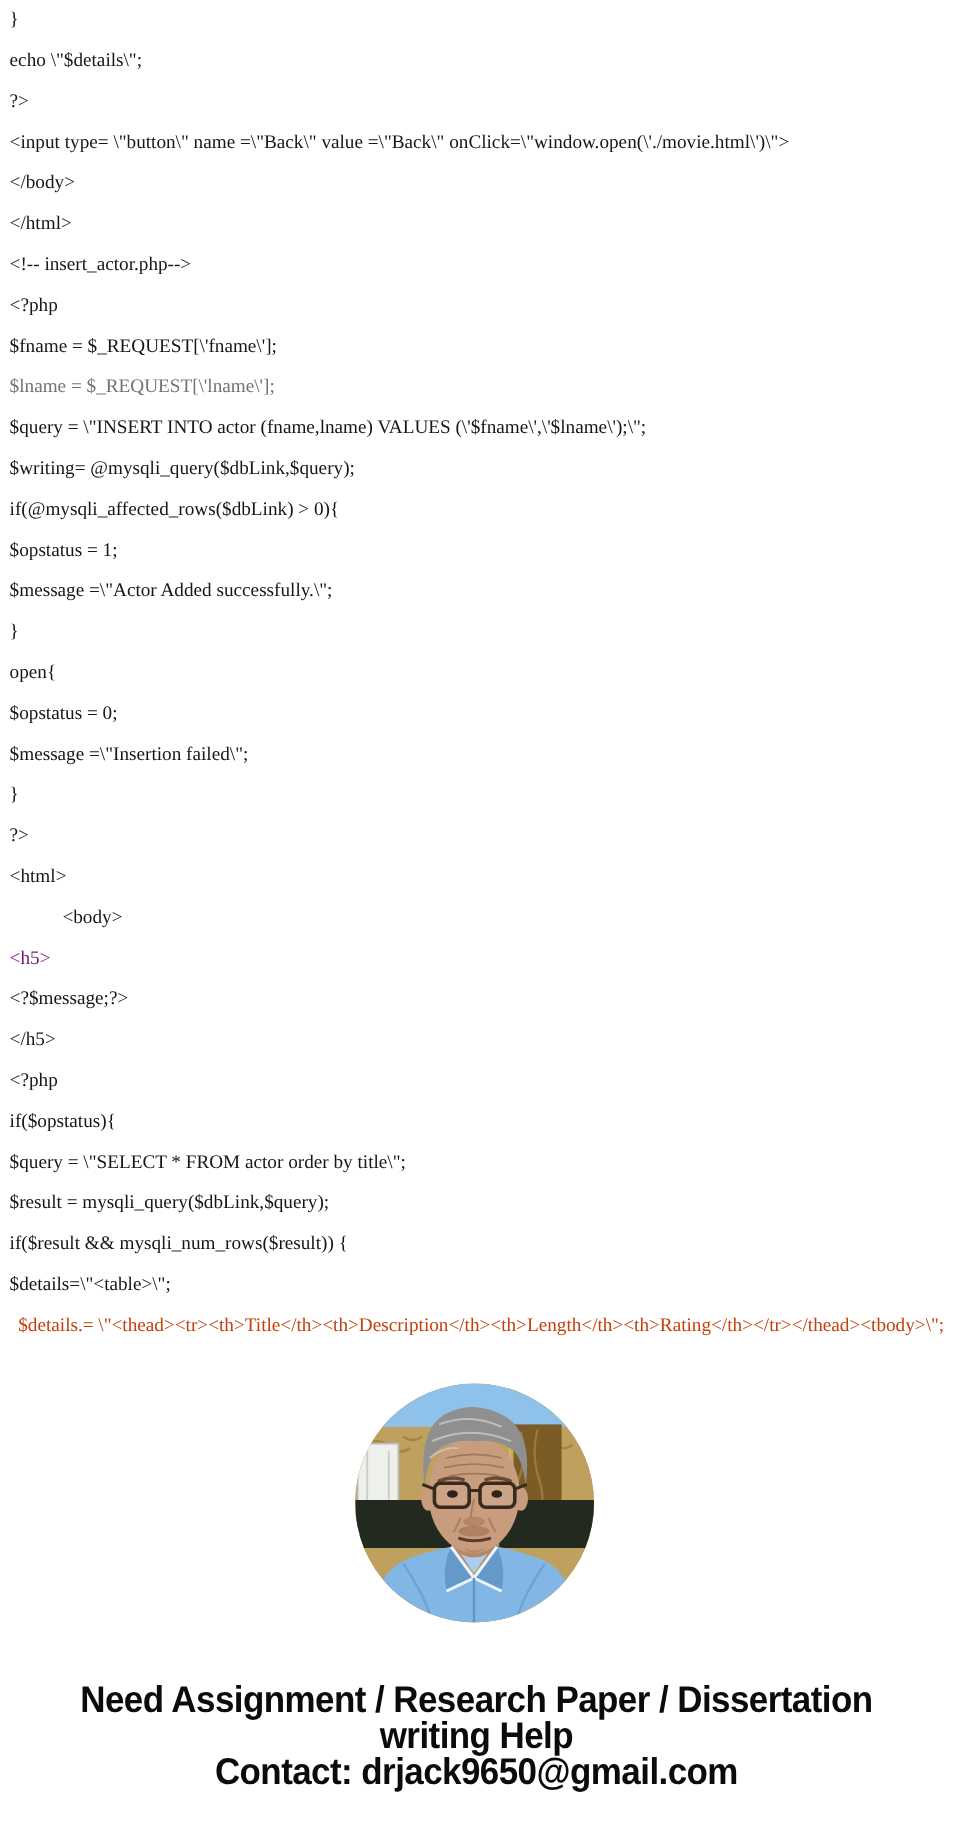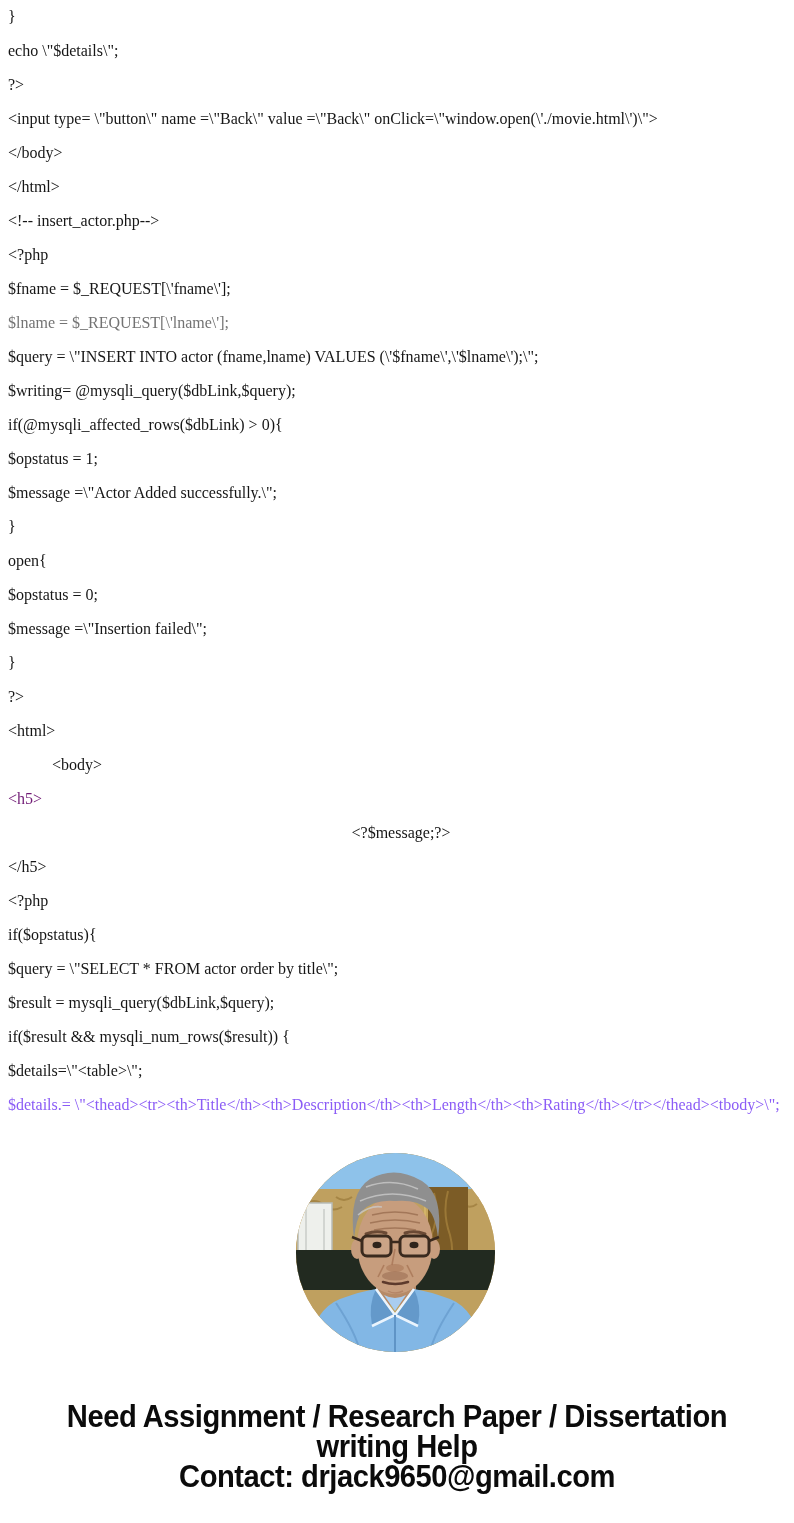--- a/index.html
+++ b/index.html
@@ -66,29 +66,29 @@
       <div class="code-line" style="color: rgb(22, 22, 22);">$message =\"Actor Added successfully.\";</div>
       <div class="code-line" style="color: rgb(22, 22, 22);">}</div>
       <div class="code-line" style="color: rgb(22, 22, 22);">open{</div>
       <div class="code-line" style="color: rgb(22, 22, 22);">$opstatus = 0;</div>
       <div class="code-line" style="color: rgb(22, 22, 22);">$message =\"Insertion failed\";</div>
       <div class="code-line" style="color: rgb(22, 22, 22);">}</div>
       <div class="code-line" style="color: rgb(22, 22, 22);">?&gt;</div>
       <div class="code-line" style="color: rgb(22, 22, 22);">&lt;html&gt;</div>
       <div class="code-line" style="color: rgb(22, 22, 22); margin-left: 44px;">&lt;body&gt;</div>
       <div class="code-line" style="color: #701a75;">&lt;h5&gt;</div>
-      <div class="code-line" style="color: rgb(22, 22, 22); text-align: center;">&lt;?$message;?&gt;</div>
+      <div class="code-line" style="color: rgb(22, 22, 22);">&lt;?$message;?&gt;</div>
       <div class="code-line" style="color: rgb(22, 22, 22);">&lt;/h5&gt;</div>
       <div class="code-line" style="color: rgb(22, 22, 22);">&lt;?php</div>
       <div class="code-line" style="color: rgb(22, 22, 22);">if($opstatus){</div>
       <div class="code-line" style="color: rgb(22, 22, 22);">$query = \"SELECT * FROM actor order by title\";</div>
       <div class="code-line" style="color: rgb(22, 22, 22);">$result = mysqli_query($dbLink,$query);</div>
       <div class="code-line" style="color: rgb(22, 22, 22);">if($result &amp;&amp; mysqli_num_rows($result)) {</div>
       <div class="code-line" style="color: rgb(22, 22, 22);">$details=\"&lt;table&gt;\";</div>
-      <div class="code-line" style="color: #8b5cf6;">$details.= \"&lt;thead&gt;&lt;tr&gt;&lt;th&gt;Title&lt;/th&gt;&lt;th&gt;Description&lt;/th&gt;&lt;th&gt;Length&lt;/th&gt;&lt;th&gt;Rating&lt;/th&gt;&lt;/tr&gt;&lt;/thead&gt;&lt;tbody&gt;\";</div>
+      <div class="code-line" style="color: #c2410c; text-align: center;">$details.= \"&lt;thead&gt;&lt;tr&gt;&lt;th&gt;Title&lt;/th&gt;&lt;th&gt;Description&lt;/th&gt;&lt;th&gt;Length&lt;/th&gt;&lt;th&gt;Rating&lt;/th&gt;&lt;/tr&gt;&lt;/thead&gt;&lt;tbody&gt;\";</div>
     </div>
 
   <div class="avatar-wrap">
     <svg viewBox="0 0 199 199">
 
       <rect class="p-wall" x="0" y="0" width="199" height="199"></rect>
       <rect class="p-sky" x="0" y="0" width="199" height="36"></rect>
       <path class="p-wall-line" d="M8,52 q10,-8 20,0 q8,8 18,2"></path>
       <path class="p-wall-line" d="M150,50 q8,-7 16,0 q7,7 15,1"></path>
       <path class="p-wall-line" d="M160,80 q8,10 2,20 q-6,10 4,18"></path>

